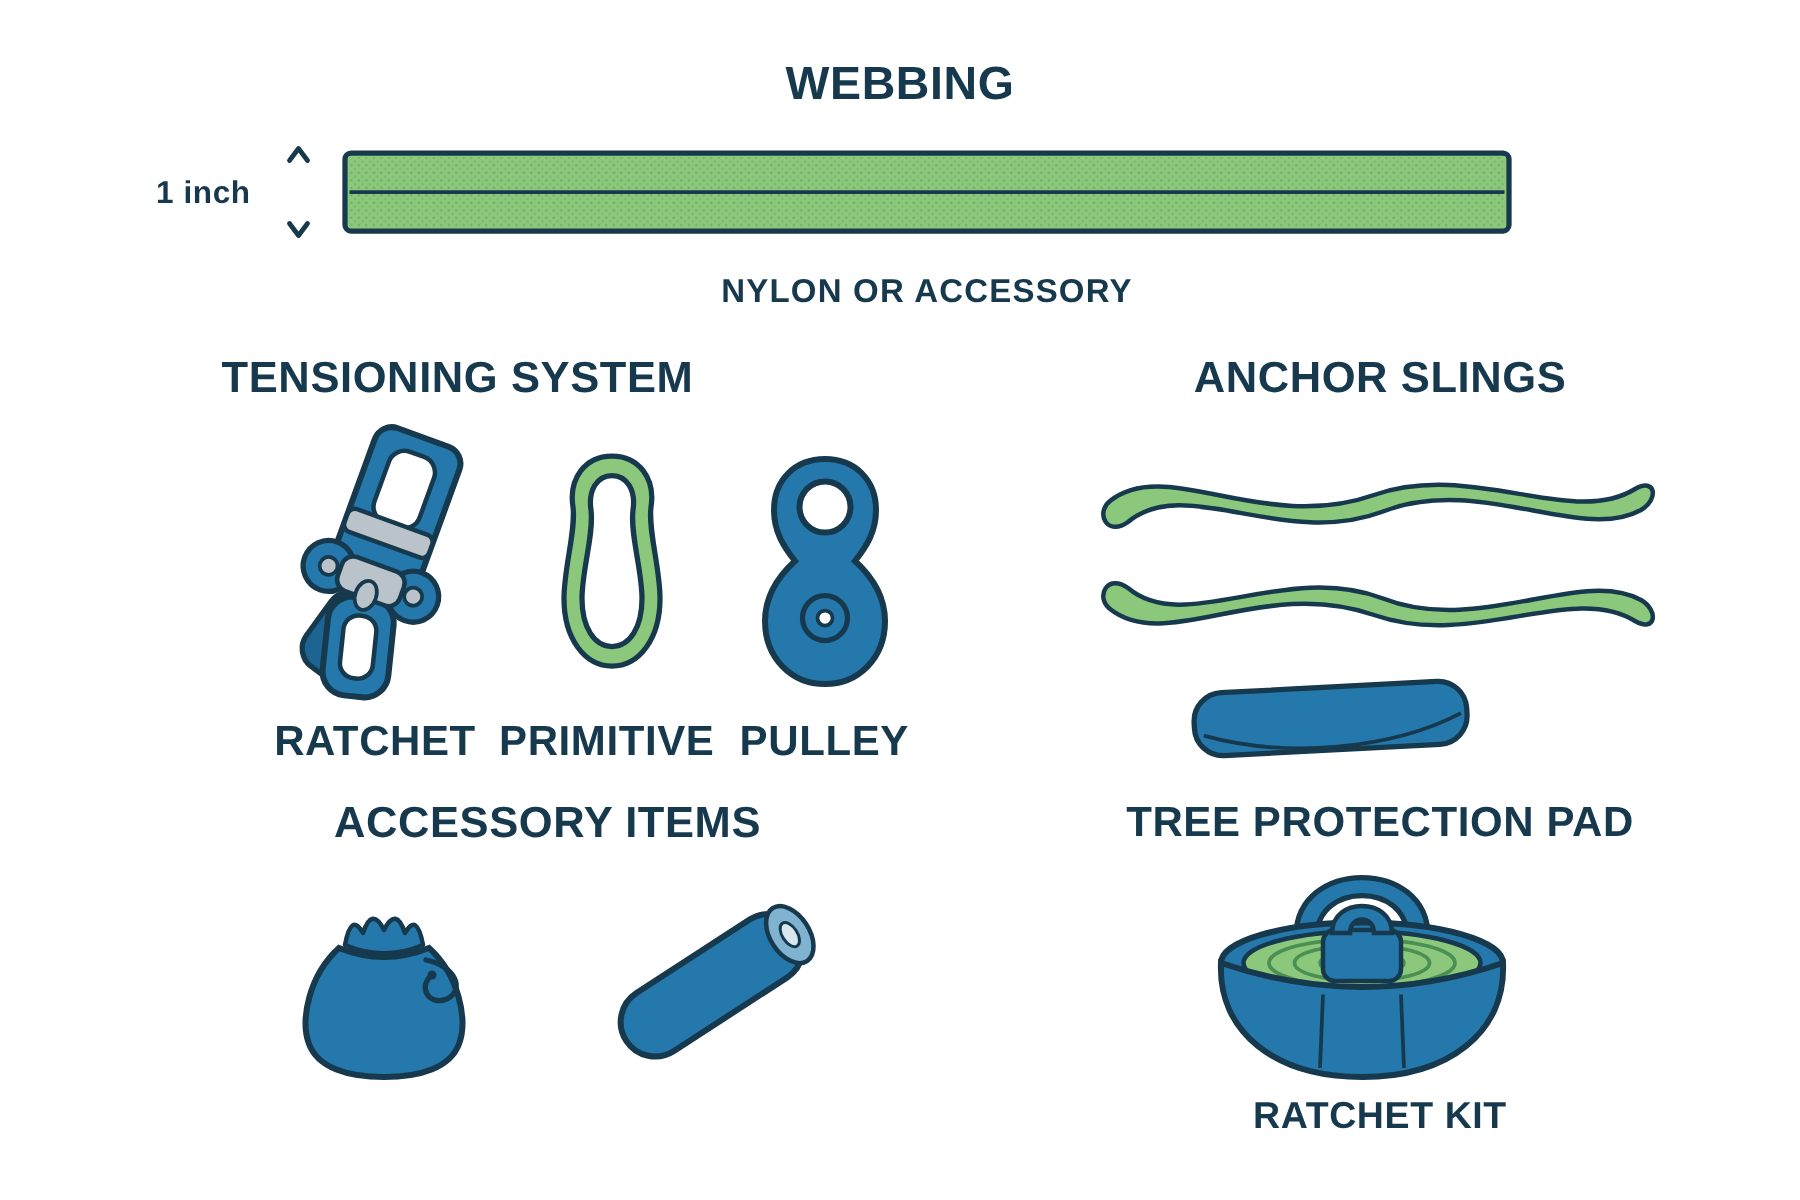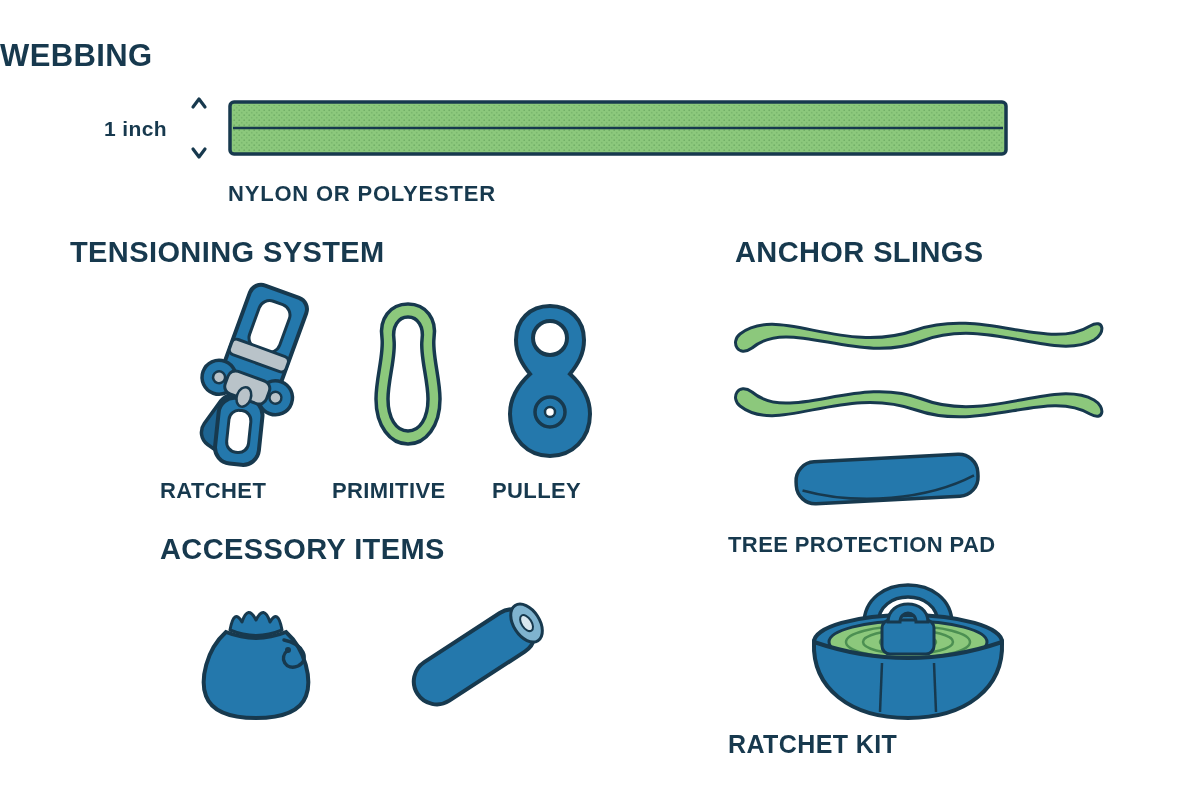--- a/index.html
+++ b/index.html
@@ -3,26 +3,26 @@
 <meta charset="utf-8">
 <style>
   html,body{margin:0;padding:0;background:#ffffff;}
   .canvas{
     position:relative;width:1200px;height:800px;background:#ffffff;overflow:hidden;
     font-family:"Liberation Sans",sans-serif;color:#17394e;
   }
   svg{overflow:visible;display:block;}
   .abs{position:absolute;}
   .label{
-    position:absolute;font-weight:800;color:#17394e;
+    position:absolute;text-align:center;font-weight:800;color:#17394e;
     letter-spacing:.4px;white-space:nowrap;
   }
   .h-main{font-size:31px;}
   .h-section{font-size:29px;}
-  .h-item{font-size:22px;}
+  .h-item{font-size:28px;}
   .h-packed{font-size:25px;}
   .measure{font-size:21px;text-align:left;}
   .material{font-size:22px;letter-spacing:.8px;}
 </style>
 </head>
 <body>
 
 <div class="canvas">
 
   <div class="label h-main abs" style="left:0;top:38px;width:1200px;">WEBBING</div>
@@ -42,21 +42,21 @@
   </div>
 
   <div class="label measure abs" style="left:104px;top:117px;width:78px;">1 inch</div>
   <div class="abs" style="left:190px;top:96px;">
     <svg width="18" height="64" viewBox="0 0 18 64">
       <polyline points="3,11 9,3 15,11" fill="none" stroke="#17394e" stroke-width="3.2" stroke-linecap="round" stroke-linejoin="round"></polyline>
       <polyline points="3,53 9,61 15,53" fill="none" stroke="#17394e" stroke-width="3.2" stroke-linecap="round" stroke-linejoin="round"></polyline>
     </svg>
   </div>
 
-  <div class="label material abs" style="left:228px;top:181px;width:780px;">NYLON OR POLYESTER</div>
+  <div class="label material abs" style="left:228px;top:181px;width:780px;">NYLON OR ACCESSORY</div>
 
   <div class="label h-section abs" style="left:735px;top:236px;width:370px;">ANCHOR SLINGS</div>
   <div class="label h-section abs" style="left:70px;top:236px;width:470px;">TENSIONING SYSTEM</div>
 
   <div class="abs" style="left:168px;top:282px;">
     <svg width="165" height="195" viewBox="0 0 165 195">
       <g transform="rotate(20 82 98)">
         <g transform="rotate(16 82 122)">
           <rect x="64" y="118" width="38" height="58" rx="15" fill="#1d6492" stroke="#17394e" stroke-width="3.5"></rect>
         </g>

